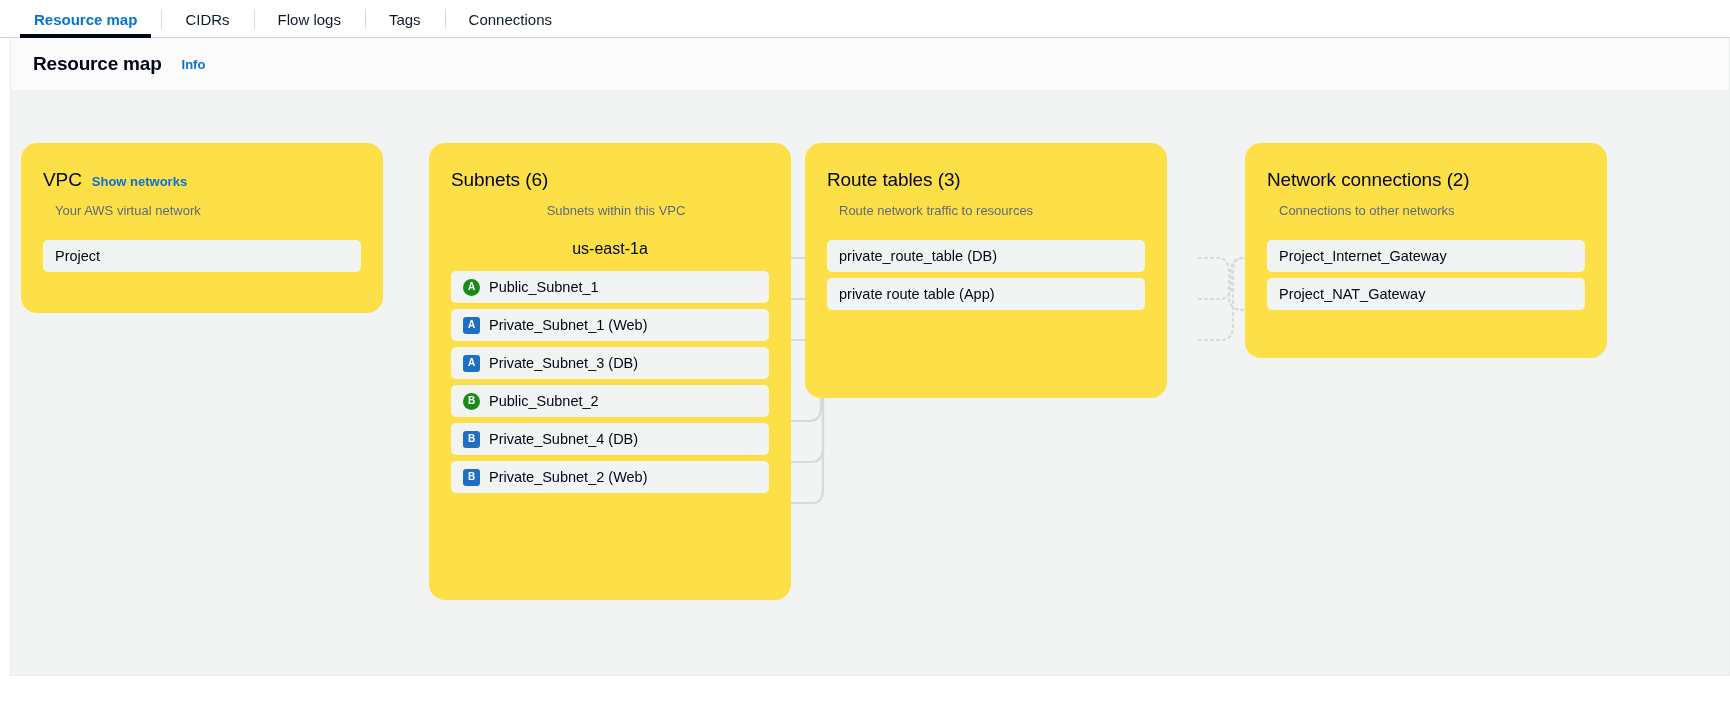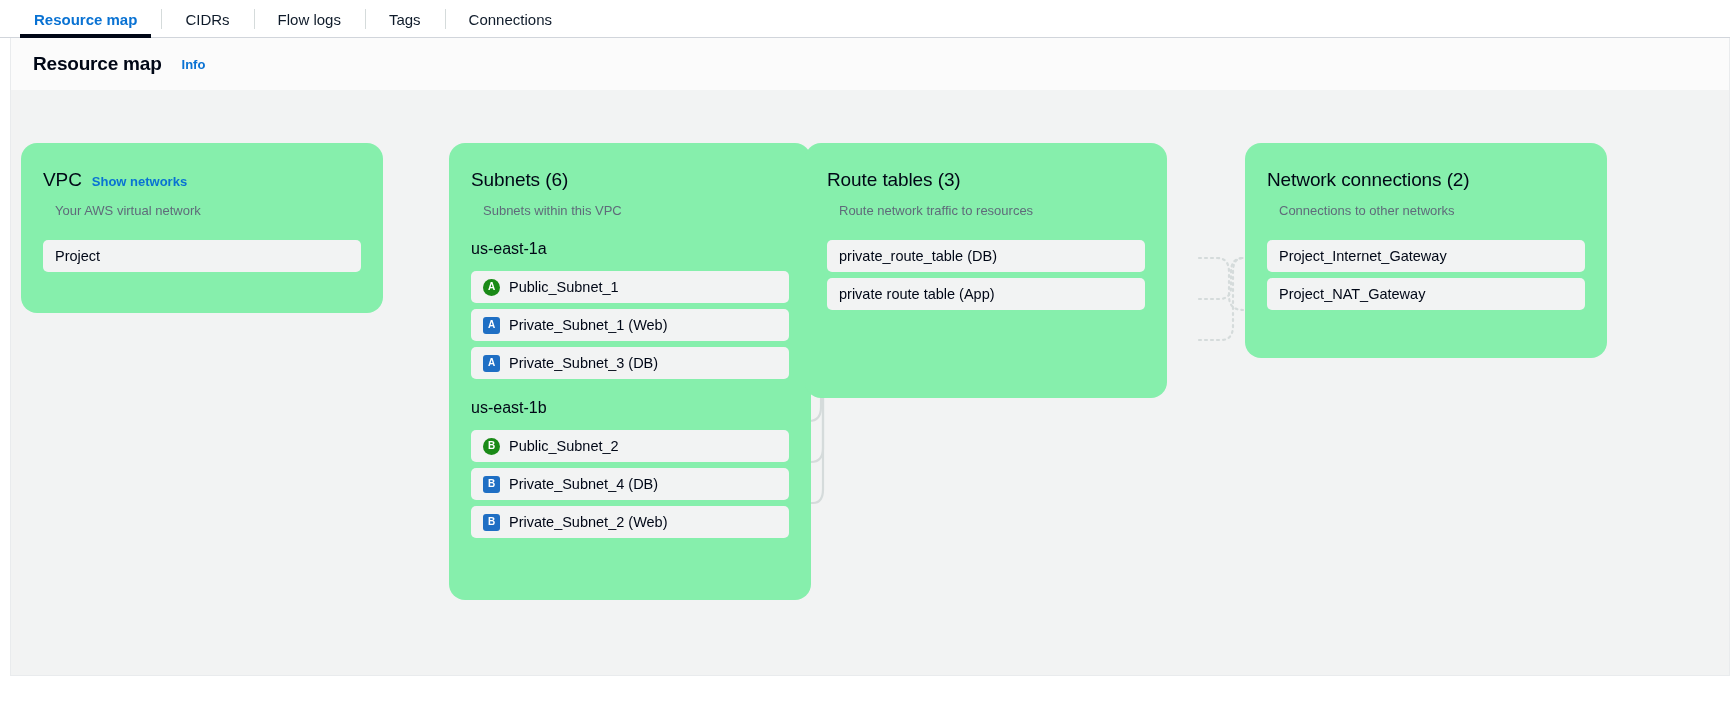--- a/index.html
+++ b/index.html
@@ -115,21 +115,21 @@
     left: 0; right: 0; bottom: 0;
     height: 30px;
     background: #f2f3f3;
     border-bottom: 1px solid #e9ebed;
     box-sizing: border-box;
   }
 
   
   .card {
     position: absolute;
-    background: #86efac;
+    background: #fde047;
     border-radius: 16px;
     box-sizing: border-box;
     padding: 26px 22px 22px 22px;
   }
   .card-title {
     font-size: 19px;
     color: #000716;
     letter-spacing: -0.1px;
     white-space: nowrap;
   }
@@ -199,21 +199,21 @@
     background: #1a8a17;
     border-radius: 50%;
   }
   .badge.private {
     background: #1f6fc4;
     border-radius: 3px;
   }
 
   
   #card-vpc     { left: 10px;   top: 53px;  width: 362px; height: 170px; }
-  #card-subnets { left: 438px;  top: 53px;  width: 362px; height: 457px; }
+  #card-subnets { left: 418px;  top: 53px;  width: 362px; height: 457px; text-align: center; }
   #card-routes  { left: 794px;  top: 53px;  width: 362px; height: 255px; }
   #card-netcon  { left: 1234px; top: 53px;  width: 362px; height: 215px; }
 
   
   .connectors {
     position: absolute;
     left: 0; top: 0;
     width: 1720px;
     height: 556px;
     pointer-events: none;
@@ -295,21 +295,20 @@
         </div>
         <div class="row">
           <span class="badge private">A</span>
           <span>Private_Subnet_1 (Web)</span>
         </div>
         <div class="row">
           <span class="badge private">A</span>
           <span>Private_Subnet_3 (DB)</span>
         </div>
 
-        <div class="az-head">us-east-1b</div>
 
         <div class="row">
           <span class="badge public">B</span>
           <span>Public_Subnet_2</span>
         </div>
         <div class="row">
           <span class="badge private">B</span>
           <span>Private_Subnet_4 (DB)</span>
         </div>
         <div class="row">

